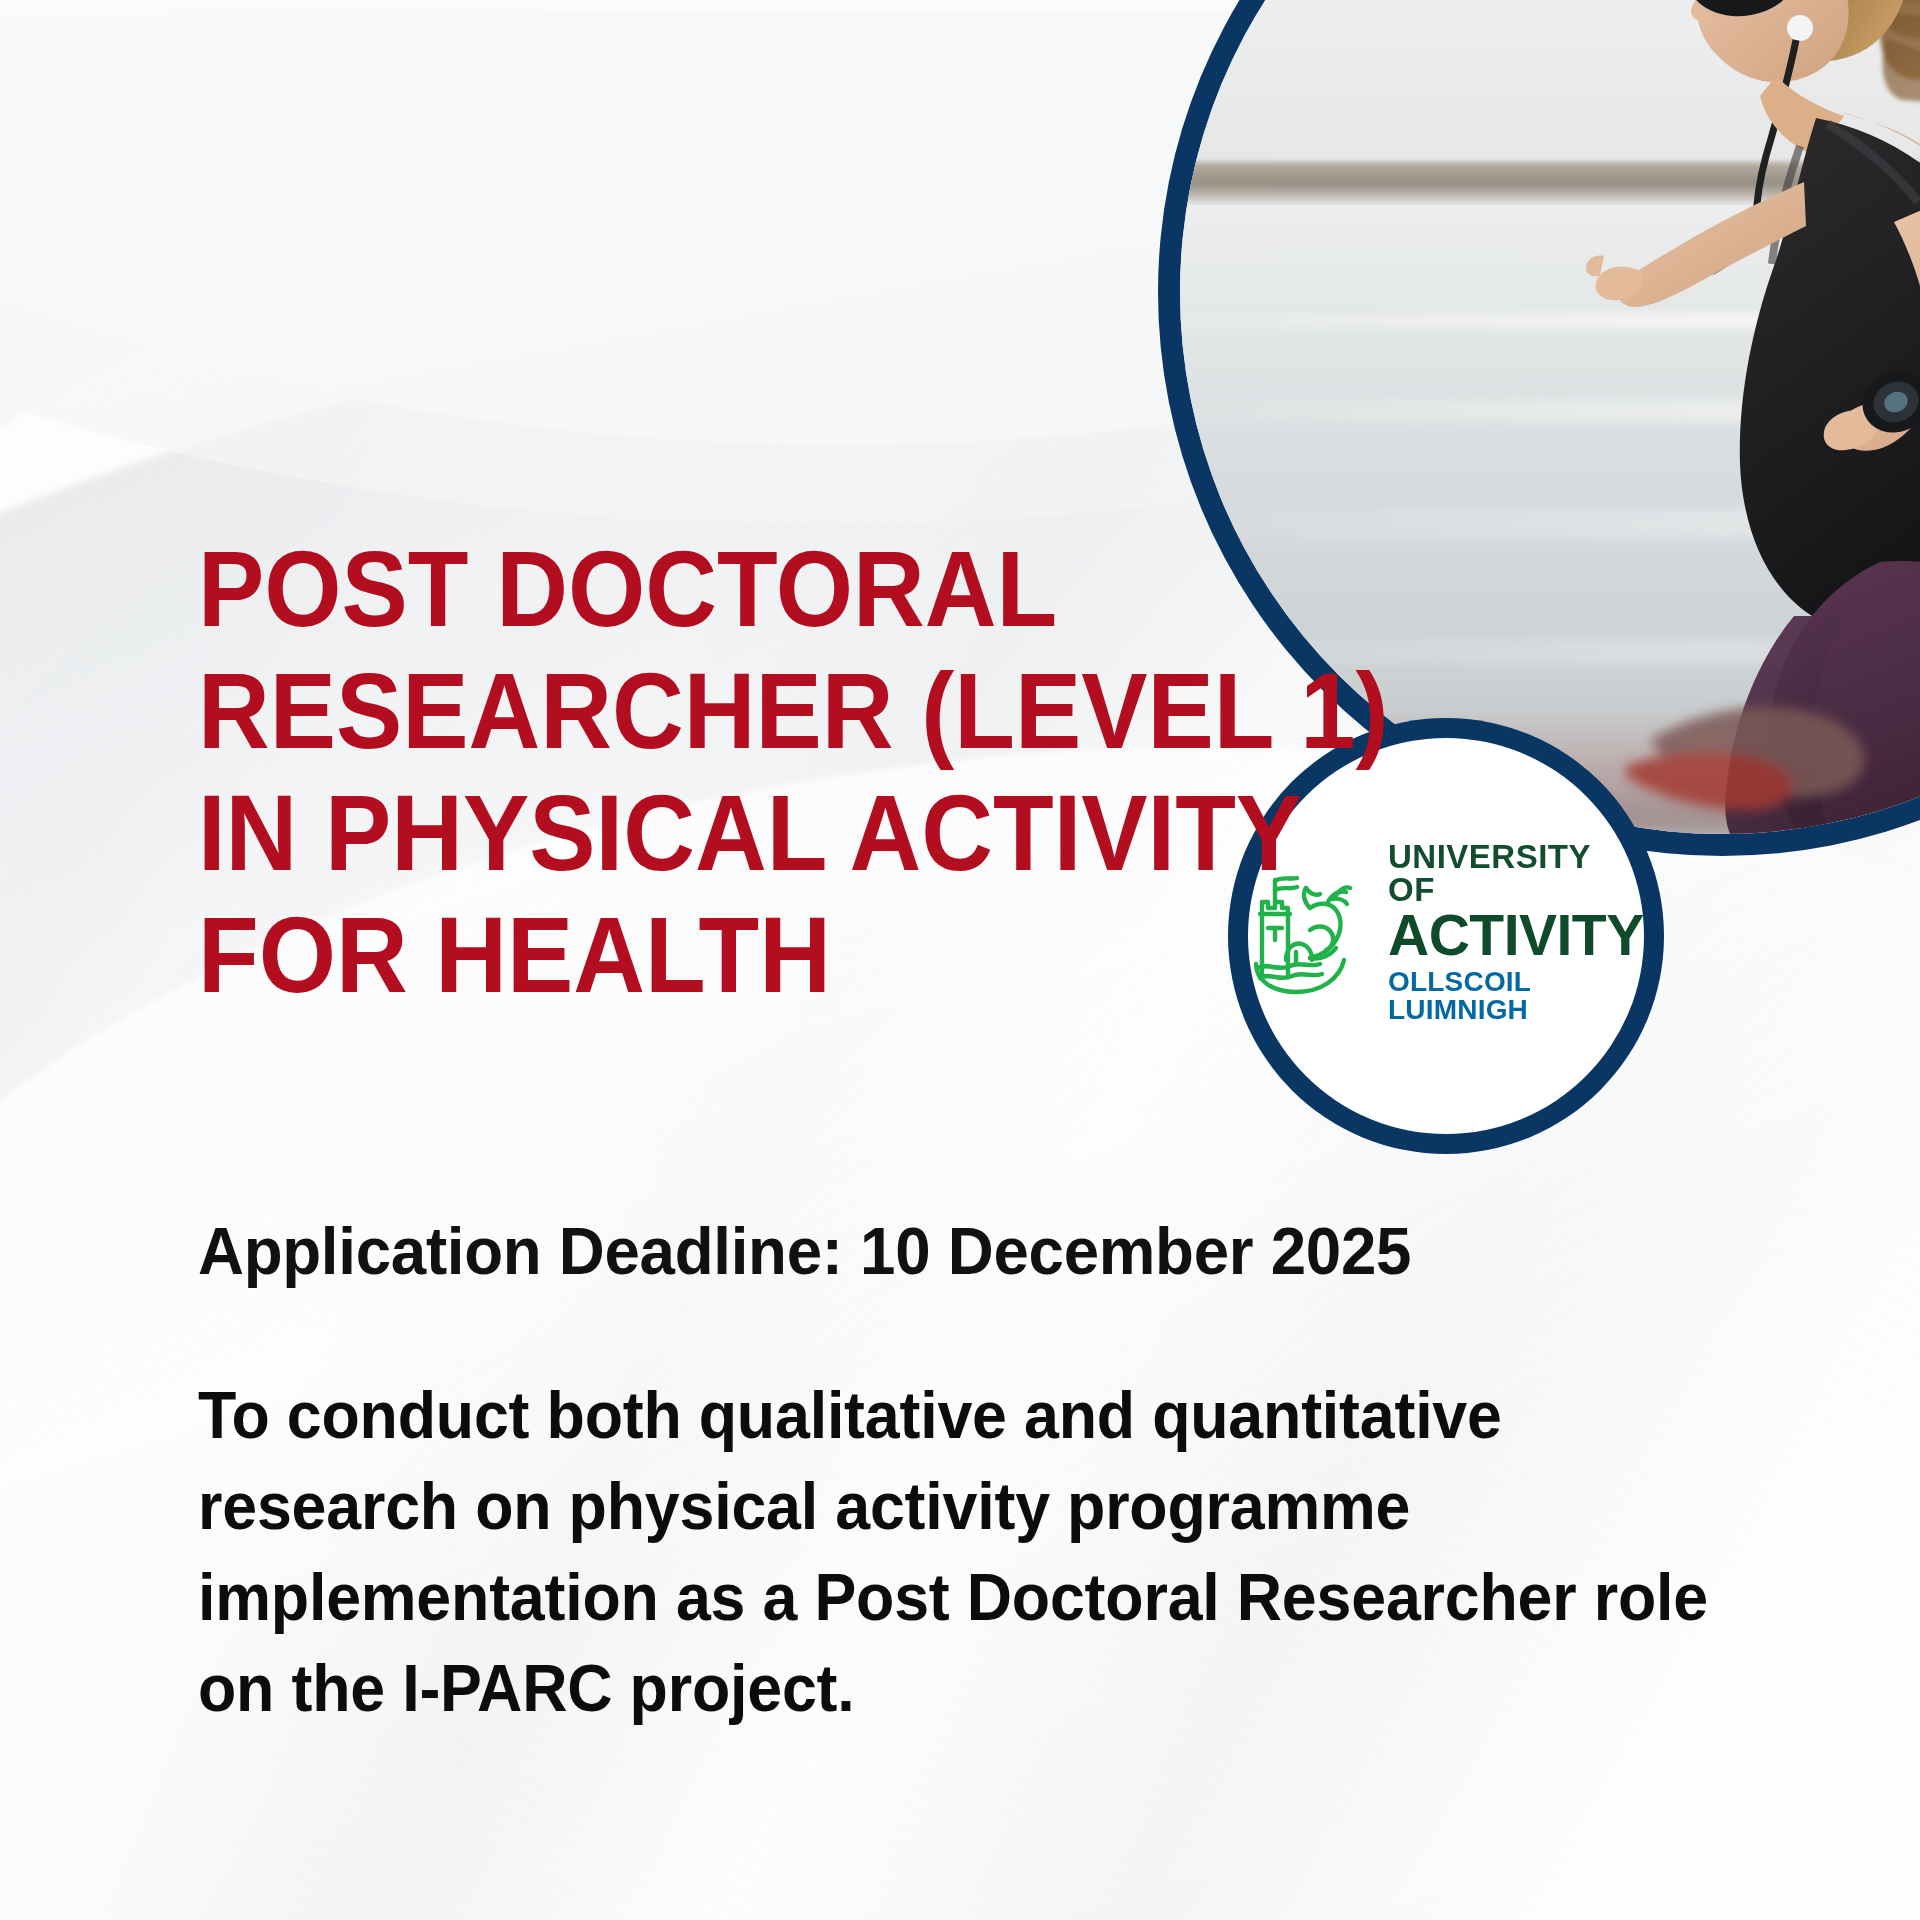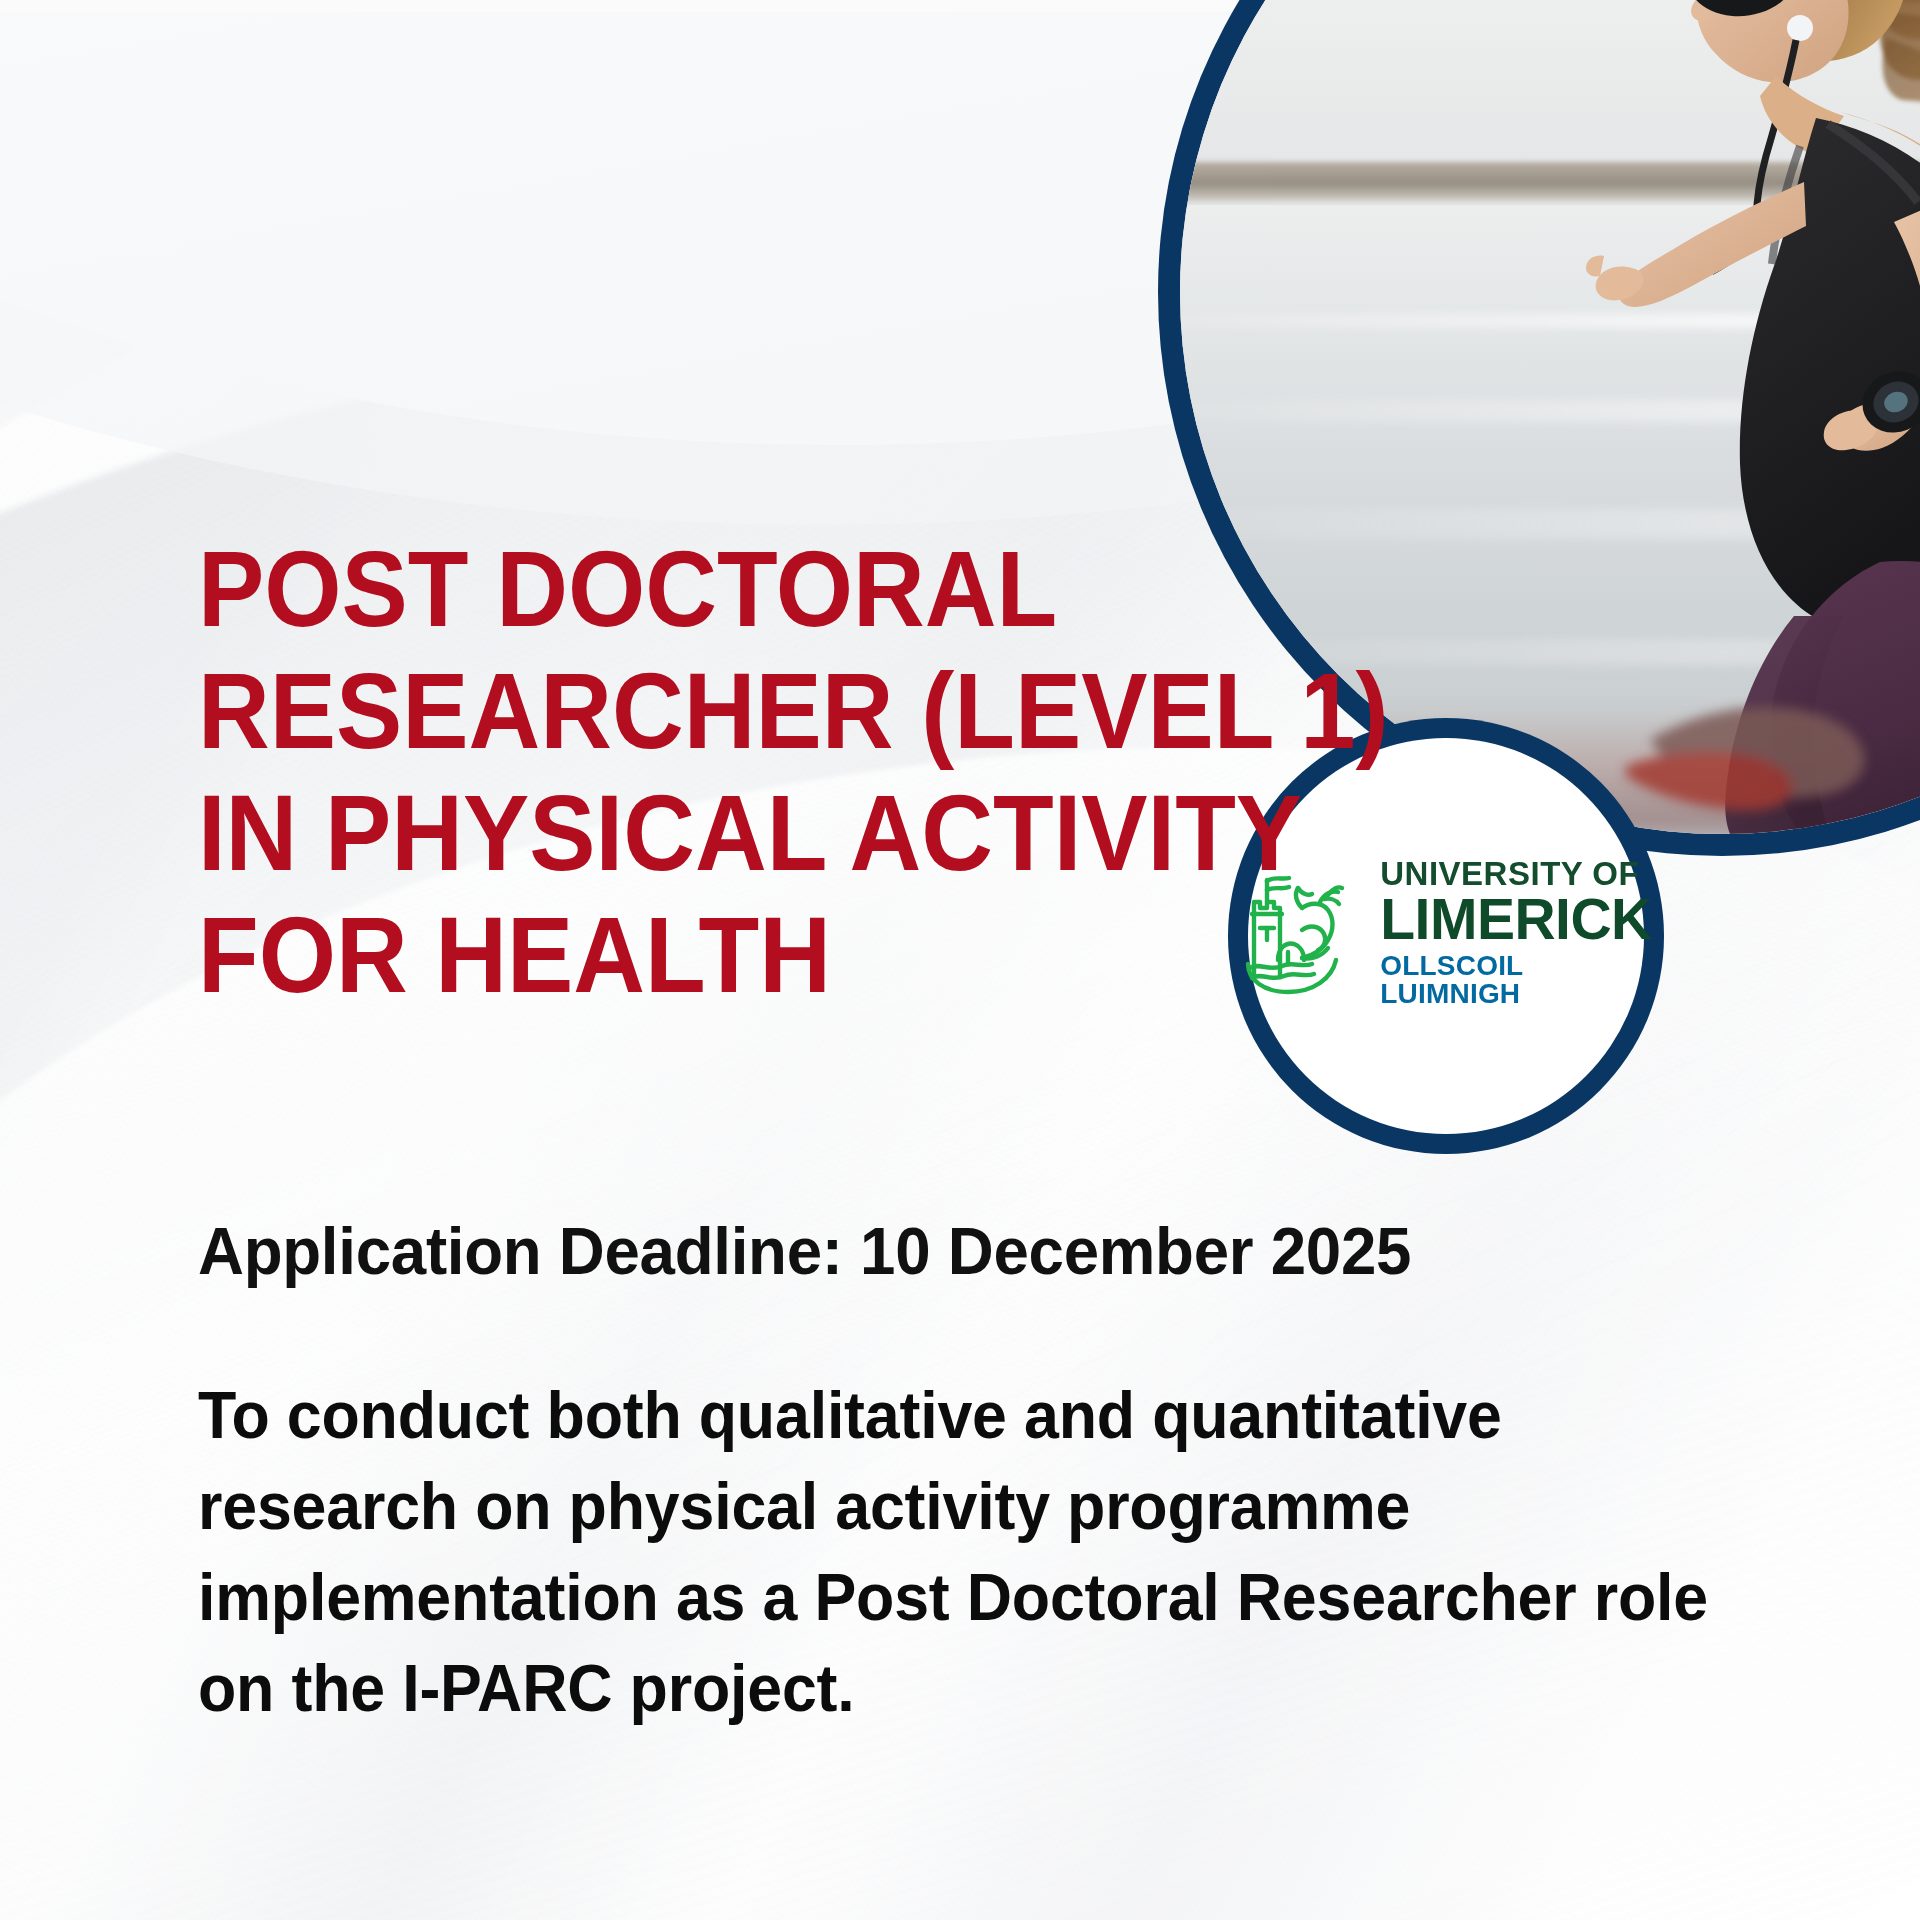--- a/index.html
+++ b/index.html
@@ -483,21 +483,21 @@
           <path d="M48 84 L48 94"></path>
 
           <path d="M10 100 C 20 94, 30 104, 42 98 C 52 93, 62 100, 72 96"></path>
           <path d="M12 110 C 22 104, 32 114, 44 108 C 54 103, 64 110, 74 106"></path>
 
           <path d="M8 96 C 8 112, 24 124, 48 124 C 74 124, 92 110, 96 92"></path>
         </g>
       </svg>
       <div class="logo-text">
         <span class="logo-l1">UNIVERSITY OF</span>
-        <span class="logo-l2">LIMERICK</span>
+        <span class="logo-l2">ACTIVITY</span>
         <span class="logo-l3">OLLSCOIL LUIMNIGH</span>
       </div>
     </div>
   </div>
 
   <div class="headline">
     <div>POST DOCTORAL</div>
     <div>RESEARCHER (LEVEL 1)</div>
     <div>IN PHYSICAL ACTIVITY</div>
     <div>FOR HEALTH</div>

